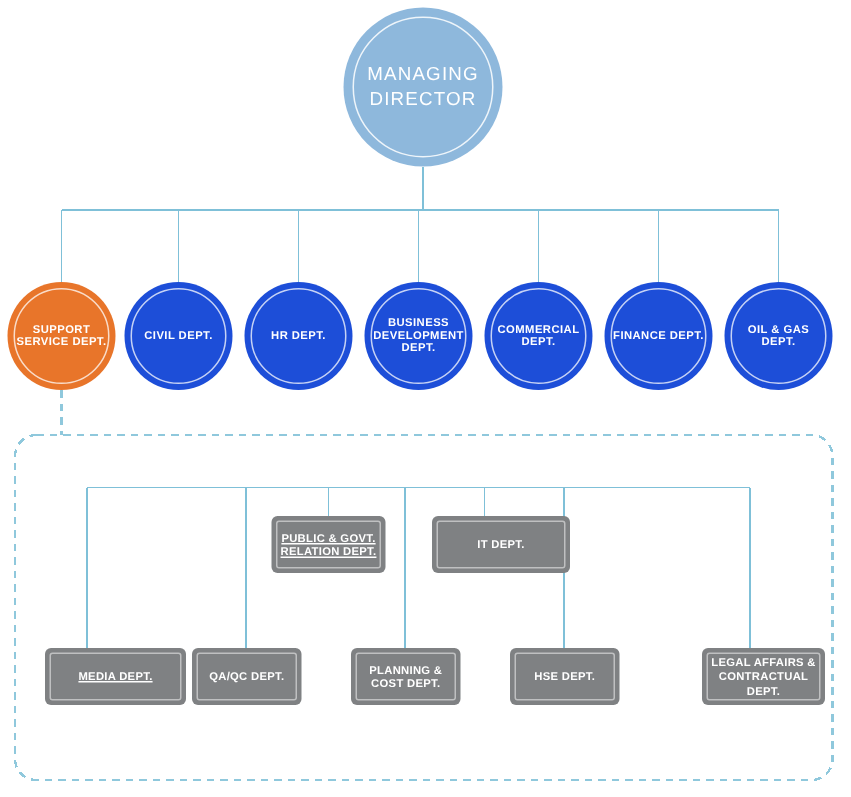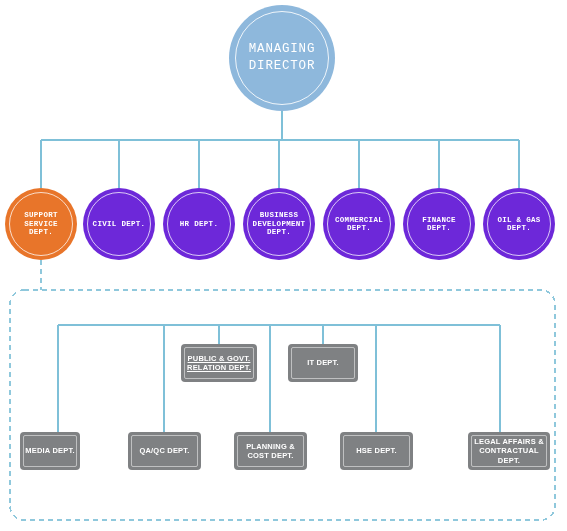--- a/index.html
+++ b/index.html
@@ -29,21 +29,20 @@
     box-sizing: border-box;
     display: flex;
     align-items: center;
     justify-content: center;
     text-align: center;
     color: #ffffff;
     text-transform: uppercase;
     letter-spacing: 0.3px;
     line-height: 1.12;
     z-index: 3;
-    font-family: Liberation Mono, monospace;
   }
   .node-circle .ring {
     position: absolute;
     left: 4px;
     top: 4px;
     right: 4px;
     bottom: 4px;
     border-radius: 50%;
     border: 1px solid rgba(255,255,255,0.75);
     pointer-events: none;
@@ -61,21 +60,21 @@
     letter-spacing: 0.8px;
     line-height: 1.35;
   }
   .root-node .ring {
     left: 6px; top: 6px; right: 6px; bottom: 6px;
     border: 1px solid rgba(255,255,255,0.85);
   }
   .dept-node {
     width: 72px;
     height: 72px;
-    background: #6d28d9;
+    background: #1d4ed8;
     font-size: 7.5px;
     font-weight: bold;
   }
   .dept-node.accent {
     background: #E8752A;
   }
   
   .box-node {
     position: absolute;
     background: #7F8183;
@@ -189,26 +188,26 @@
   <div class="node-circle dept-node" style="left:483px; top:188px;">
     <span class="ring"></span>
     <span class="cap">OIL &amp; GAS DEPT.</span>
   </div>
 
   <div class="box-node" style="left:181px; top:344px; width:76px; height:38px;text-decoration:underline;">
     <span class="ring"></span>
     <span class="cap">PUBLIC &amp; GOVT. RELATION DEPT.</span>
   </div>
 
-  <div class="box-node" style="left:288px; top:344px; width:70px; height:38px;text-align:right;">
+  <div class="box-node" style="left:288px; top:344px; width:92px; height:38px;text-align:right;">
     <span class="ring"></span>
     <span class="cap">IT DEPT.</span>
   </div>
 
-  <div class="box-node" style="left:20px; top:432px; width:60px; height:38px;">
+  <div class="box-node" style="left:30px; top:432px; width:94px; height:38px;text-decoration:underline;">
     <span class="ring"></span>
     <span class="cap">MEDIA DEPT.</span>
   </div>
 
   <div class="box-node" style="left:128px; top:432px; width:73px; height:38px;">
     <span class="ring"></span>
     <span class="cap">QA/QC DEPT.</span>
   </div>
 
   <div class="box-node" style="left:234px; top:432px; width:73px; height:38px;align-items:center;">

